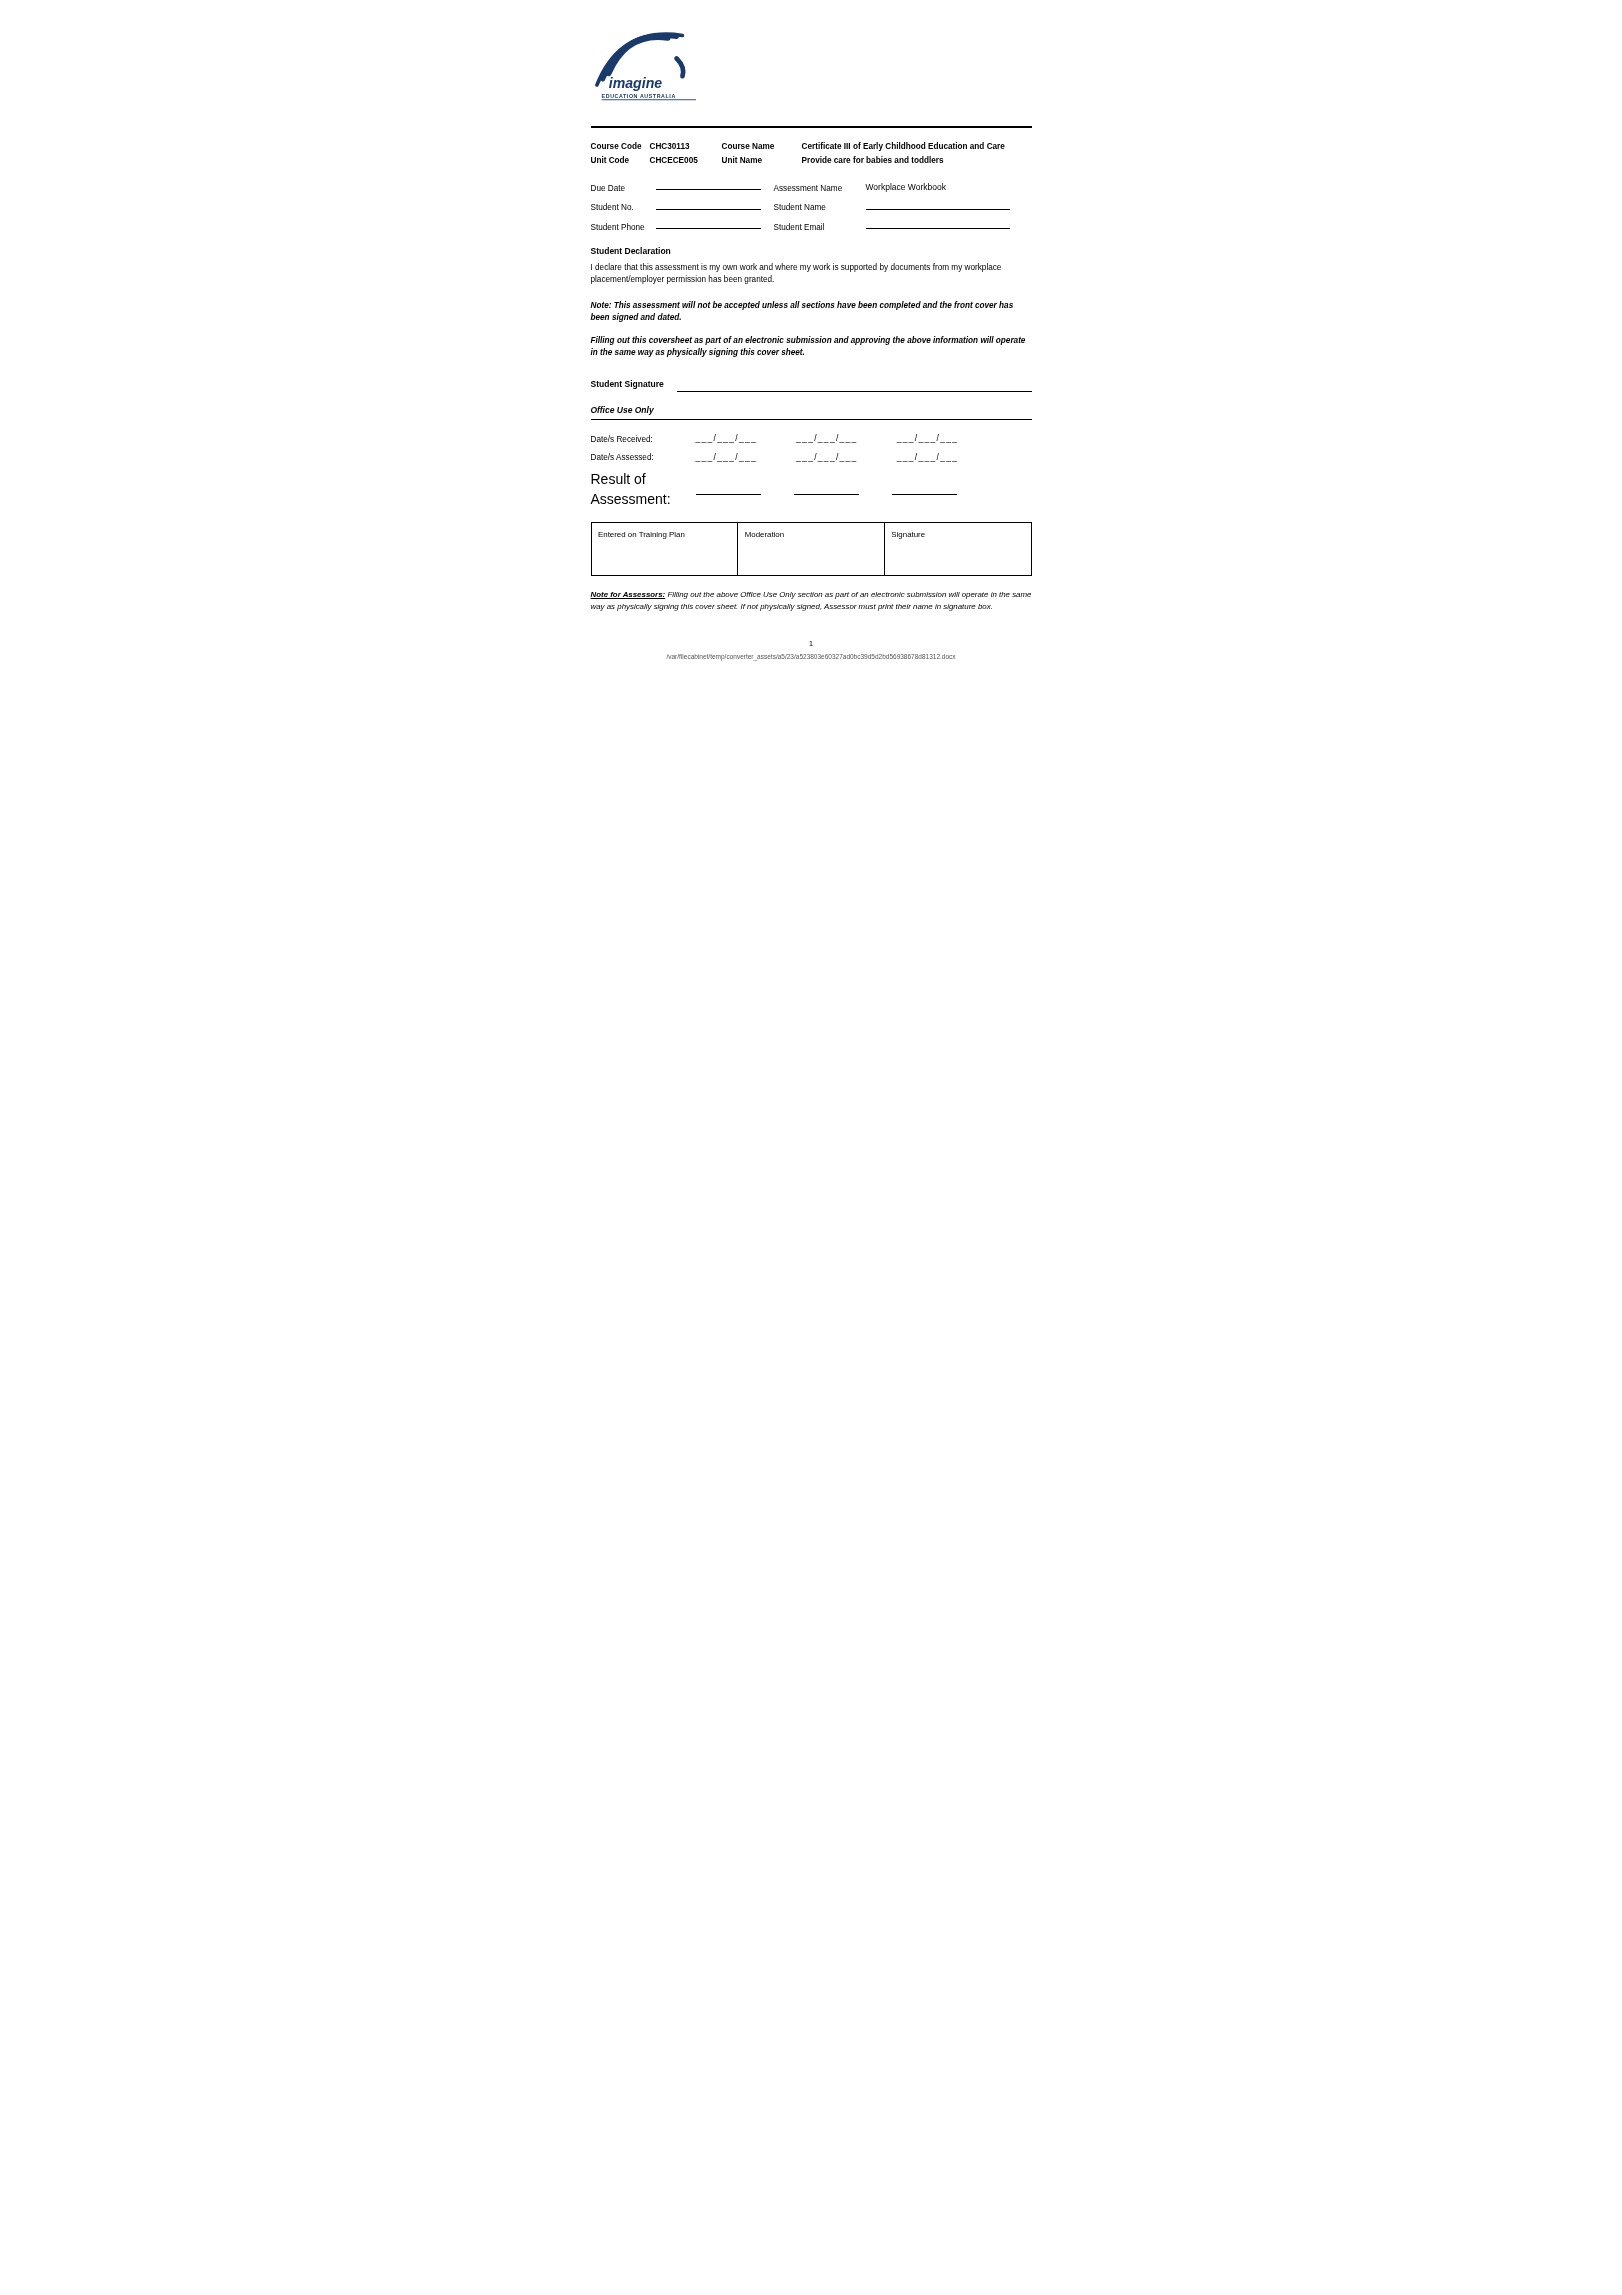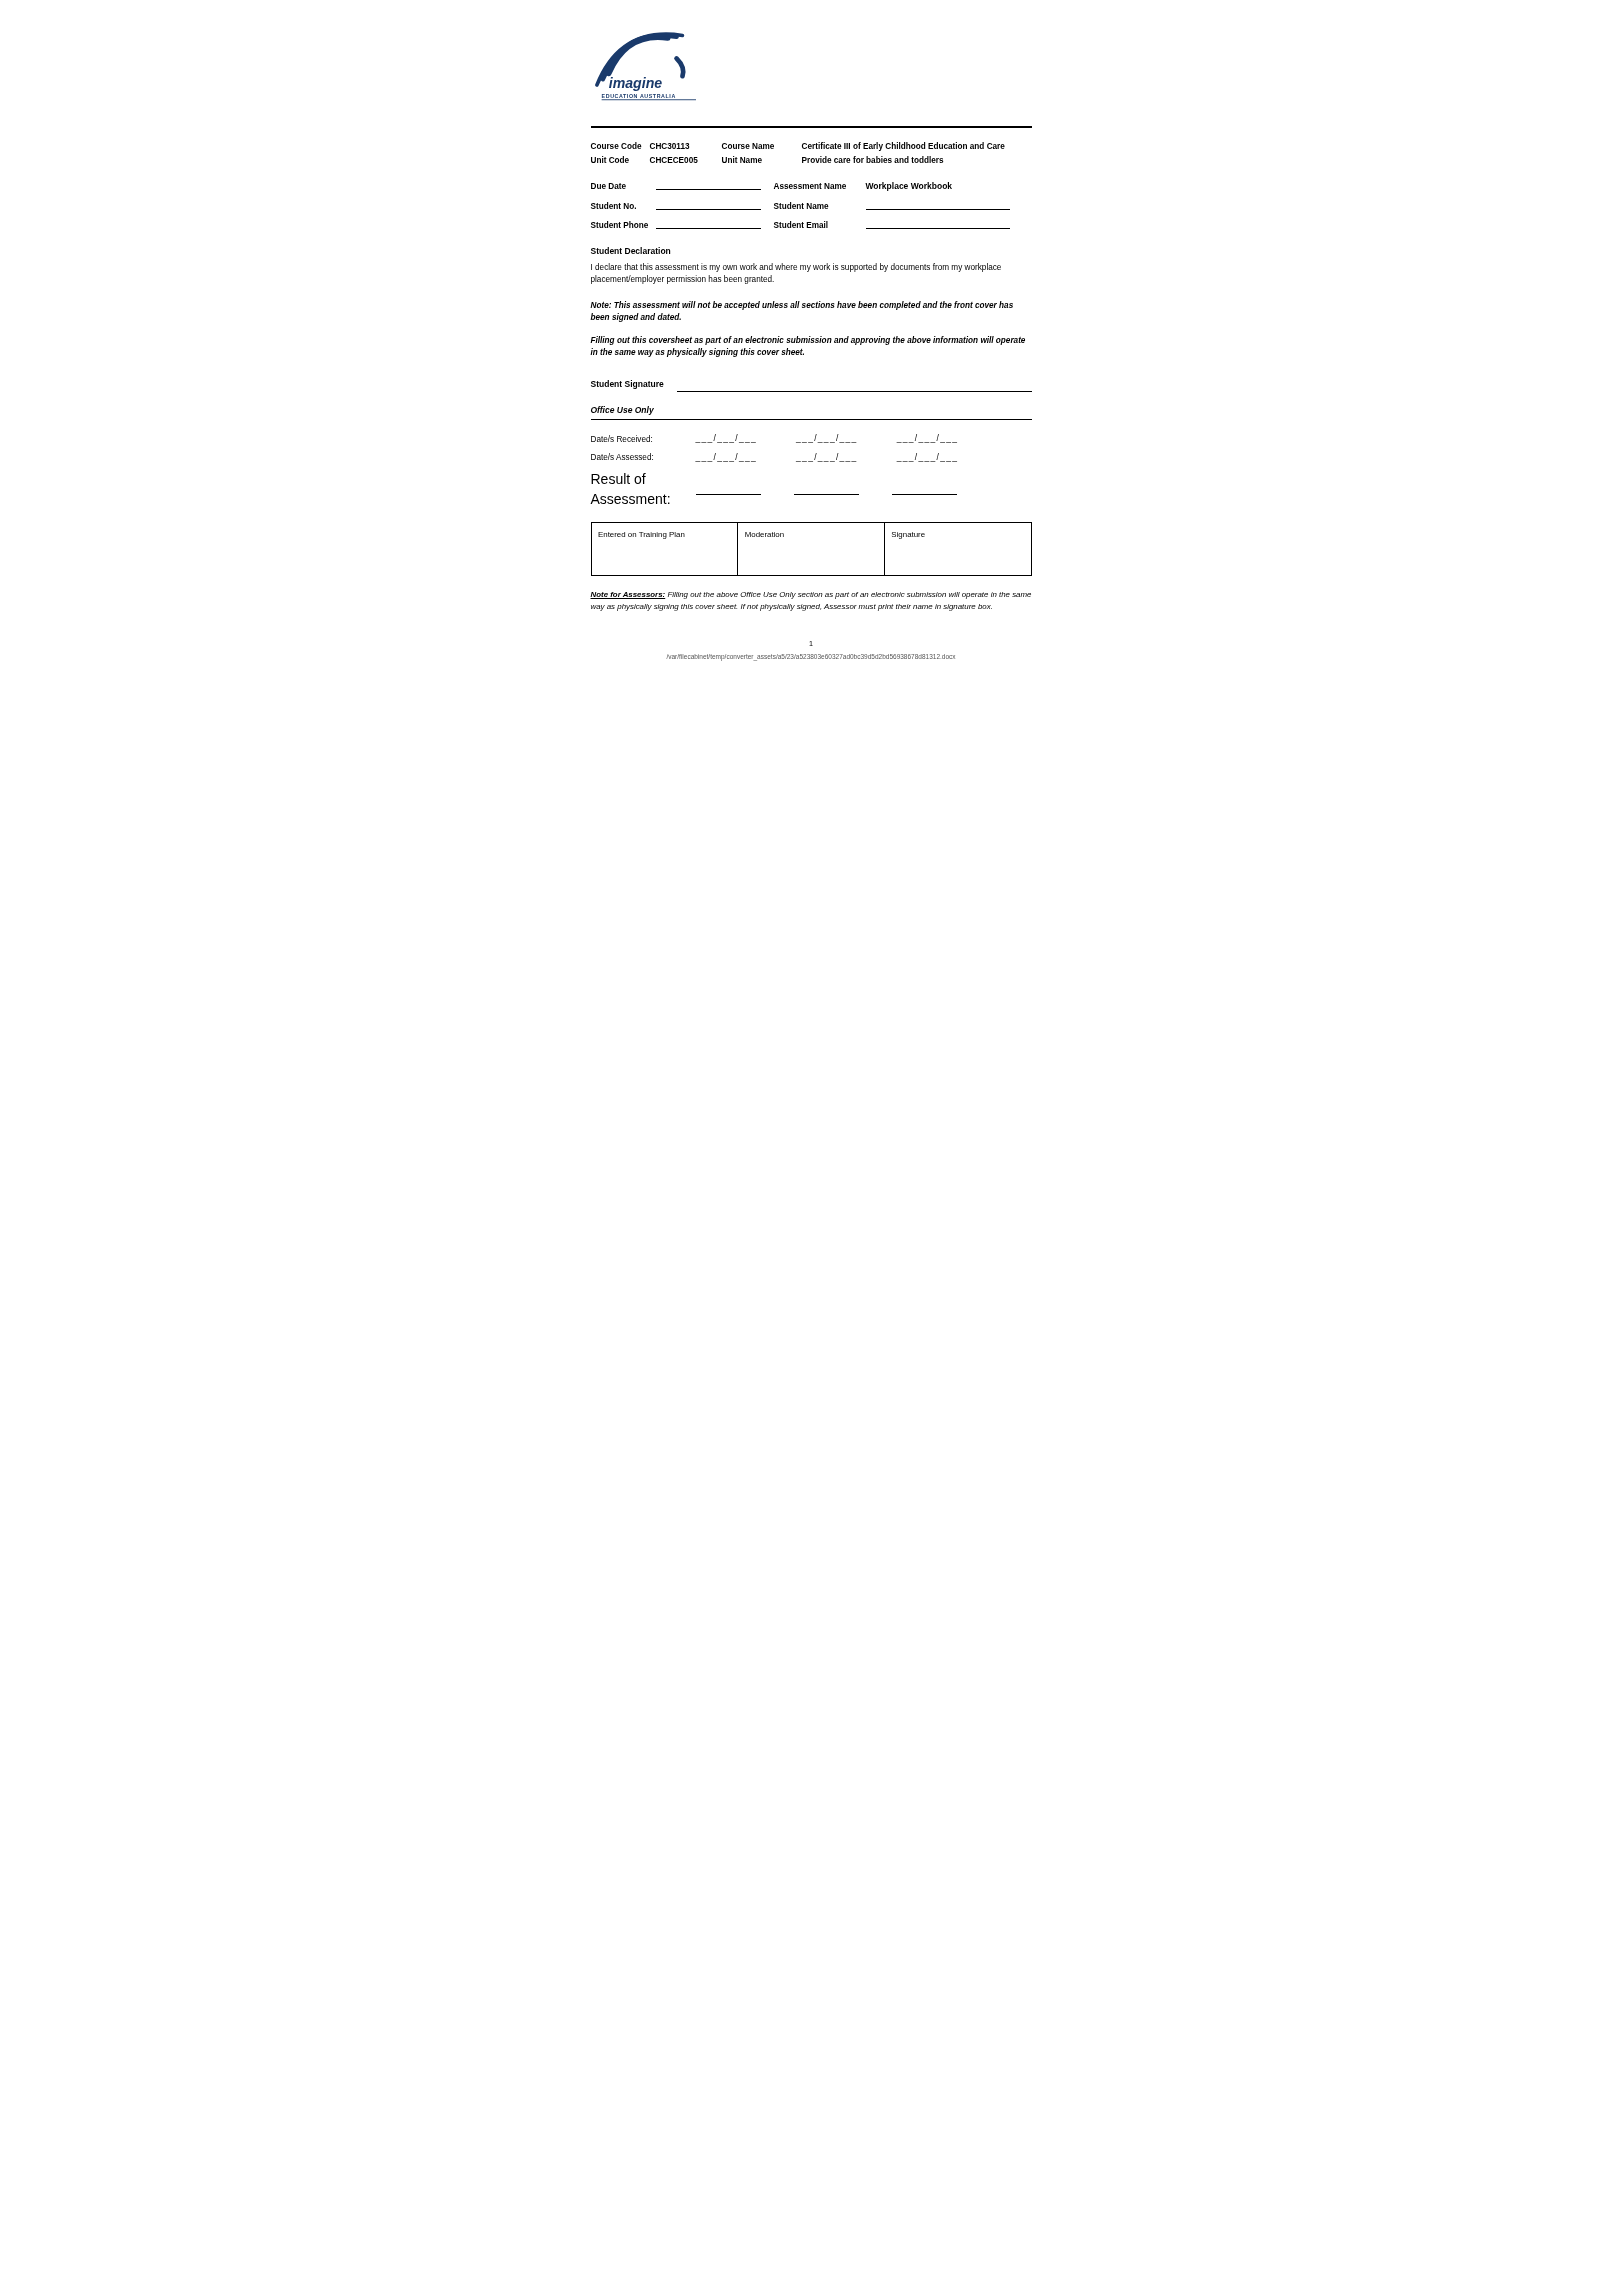--- a/index.html
+++ b/index.html
@@ -266,23 +266,22 @@
       font-size: 8.2px;
     }
 
     .course-col4 {
       flex: 1;
       font-size: 8.2px;
     }
 
     .field-inline-row {
       display: flex;
-      align-items: center;
+      align-items: flex-end;
       margin-bottom: 5.2px;
-      font-weight: bold;
     }
 
     .field-inline-label {
       width: 65px;
       font-size: 8.2px;
     }
 
     .field-inline-value {
       min-width: 92px;
     }

